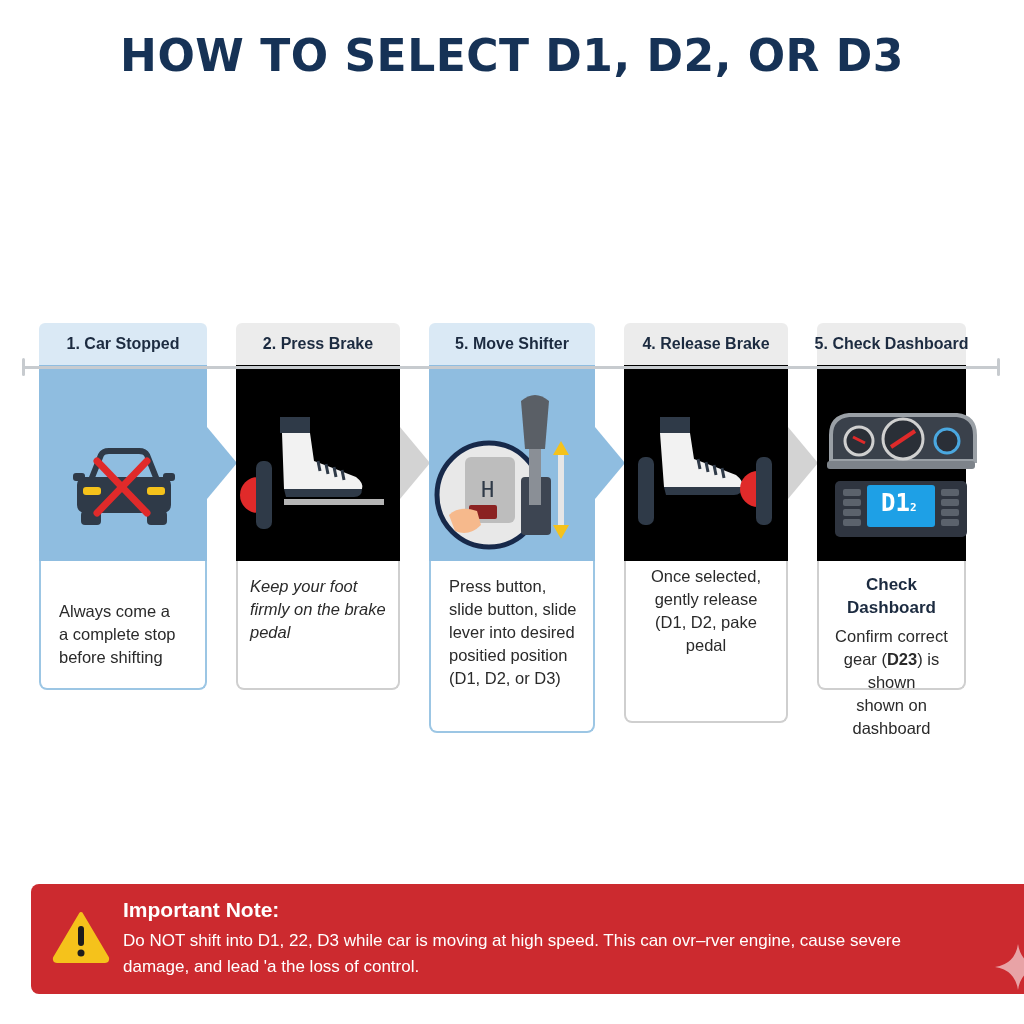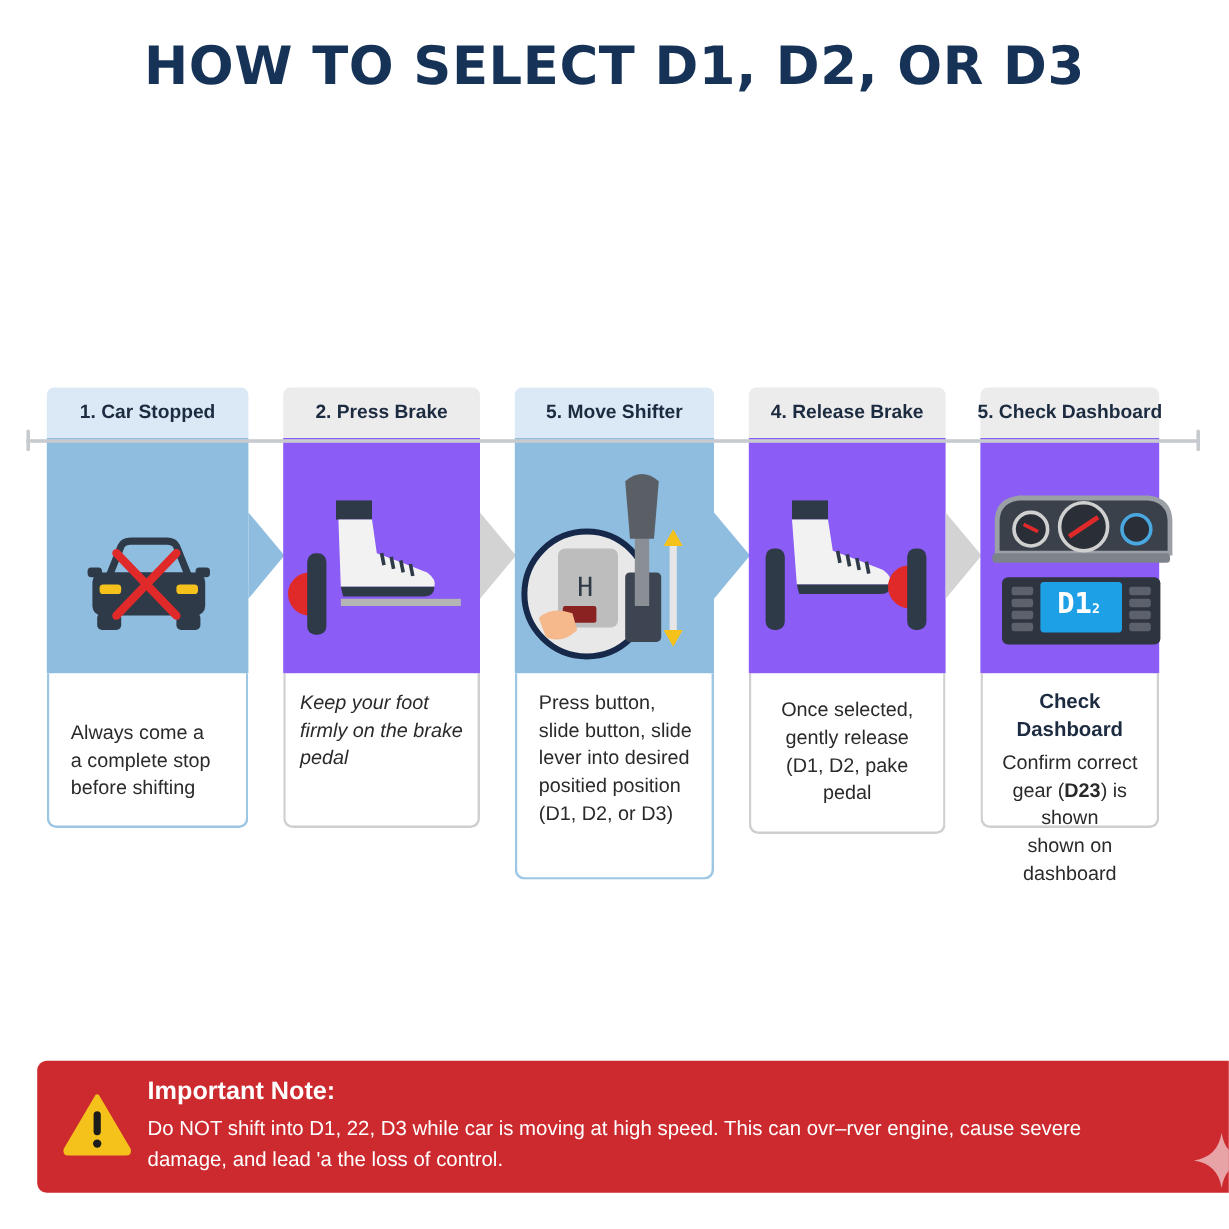--- a/index.html
+++ b/index.html
@@ -23,21 +23,21 @@
 
   .step { position: absolute; top: 323px; width: 168px; }
   .step .head {
     height: 42px; border-radius: 6px 6px 0 0; display: flex; align-items: center; justify-content: center;
     font-weight: bold; font-size: 16px; color: #1c2b40; white-space: nowrap;
   }
   .step .panel { height: 196px; position: relative; }
   .step.blue .head { background: #dae9f5; }
   .step.blue .panel { background: #8fbde0; }
   .step.gray .head { background: #ececec; }
-  .step.gray .panel { background: #8b5cf6; }
+  .step.gray .panel { background: #000000; }
 
   .step .arrow {
     position: absolute; top: 62px; right: -30px; width: 0; height: 0;
     border-top: 36px solid transparent; border-bottom: 36px solid transparent; border-left: 30px solid #8fbde0;
   }
   .step.gray .arrow { border-left-color: #d3d3d3; }
 
   .step .desc {
     background: #ffffff; border: 2px solid #cfcfcf; border-top: none; border-radius: 0 0 8px 8px;
     padding: 14px 10px; font-size: 16.5px; line-height: 23px; color: #2a2a2a;
@@ -150,21 +150,21 @@
       <path d="M40 122 L118 122 Q118 130 110 130 L42 130 Z" fill="#2f3a48"></path>
       <line x1="74" y1="94" x2="76" y2="104" stroke="#2f3a48" stroke-width="3"></line>
       <line x1="82" y1="97" x2="84" y2="107" stroke="#2f3a48" stroke-width="3"></line>
       <line x1="90" y1="100" x2="92" y2="110" stroke="#2f3a48" stroke-width="3"></line>
       <line x1="98" y1="103" x2="100" y2="113" stroke="#2f3a48" stroke-width="3"></line>
       <path d="M134 106 A18 18 0 0 0 134 142 Z" fill="#e02a2a"></path>
       <rect x="132" y="92" width="16" height="68" rx="7" fill="#2f3a48"></rect>
     </svg>
     <div class="arrow"></div>
   </div>
-  <div class="desc" style="height:134px; text-align:center; padding-top:20px;">
+  <div class="desc" style="height:162px; text-align:center; padding-top:4px;">
     <div>Once selected,</div>
     <div>gently release</div>
     <div>(D1, D2, pake</div>
     <div>pedal</div>
   </div>
 </div>
 
 <div class="step gray" style="left:817px; width:149px;">
   <div class="head">5. Check Dashboard</div>
   <div class="panel">

